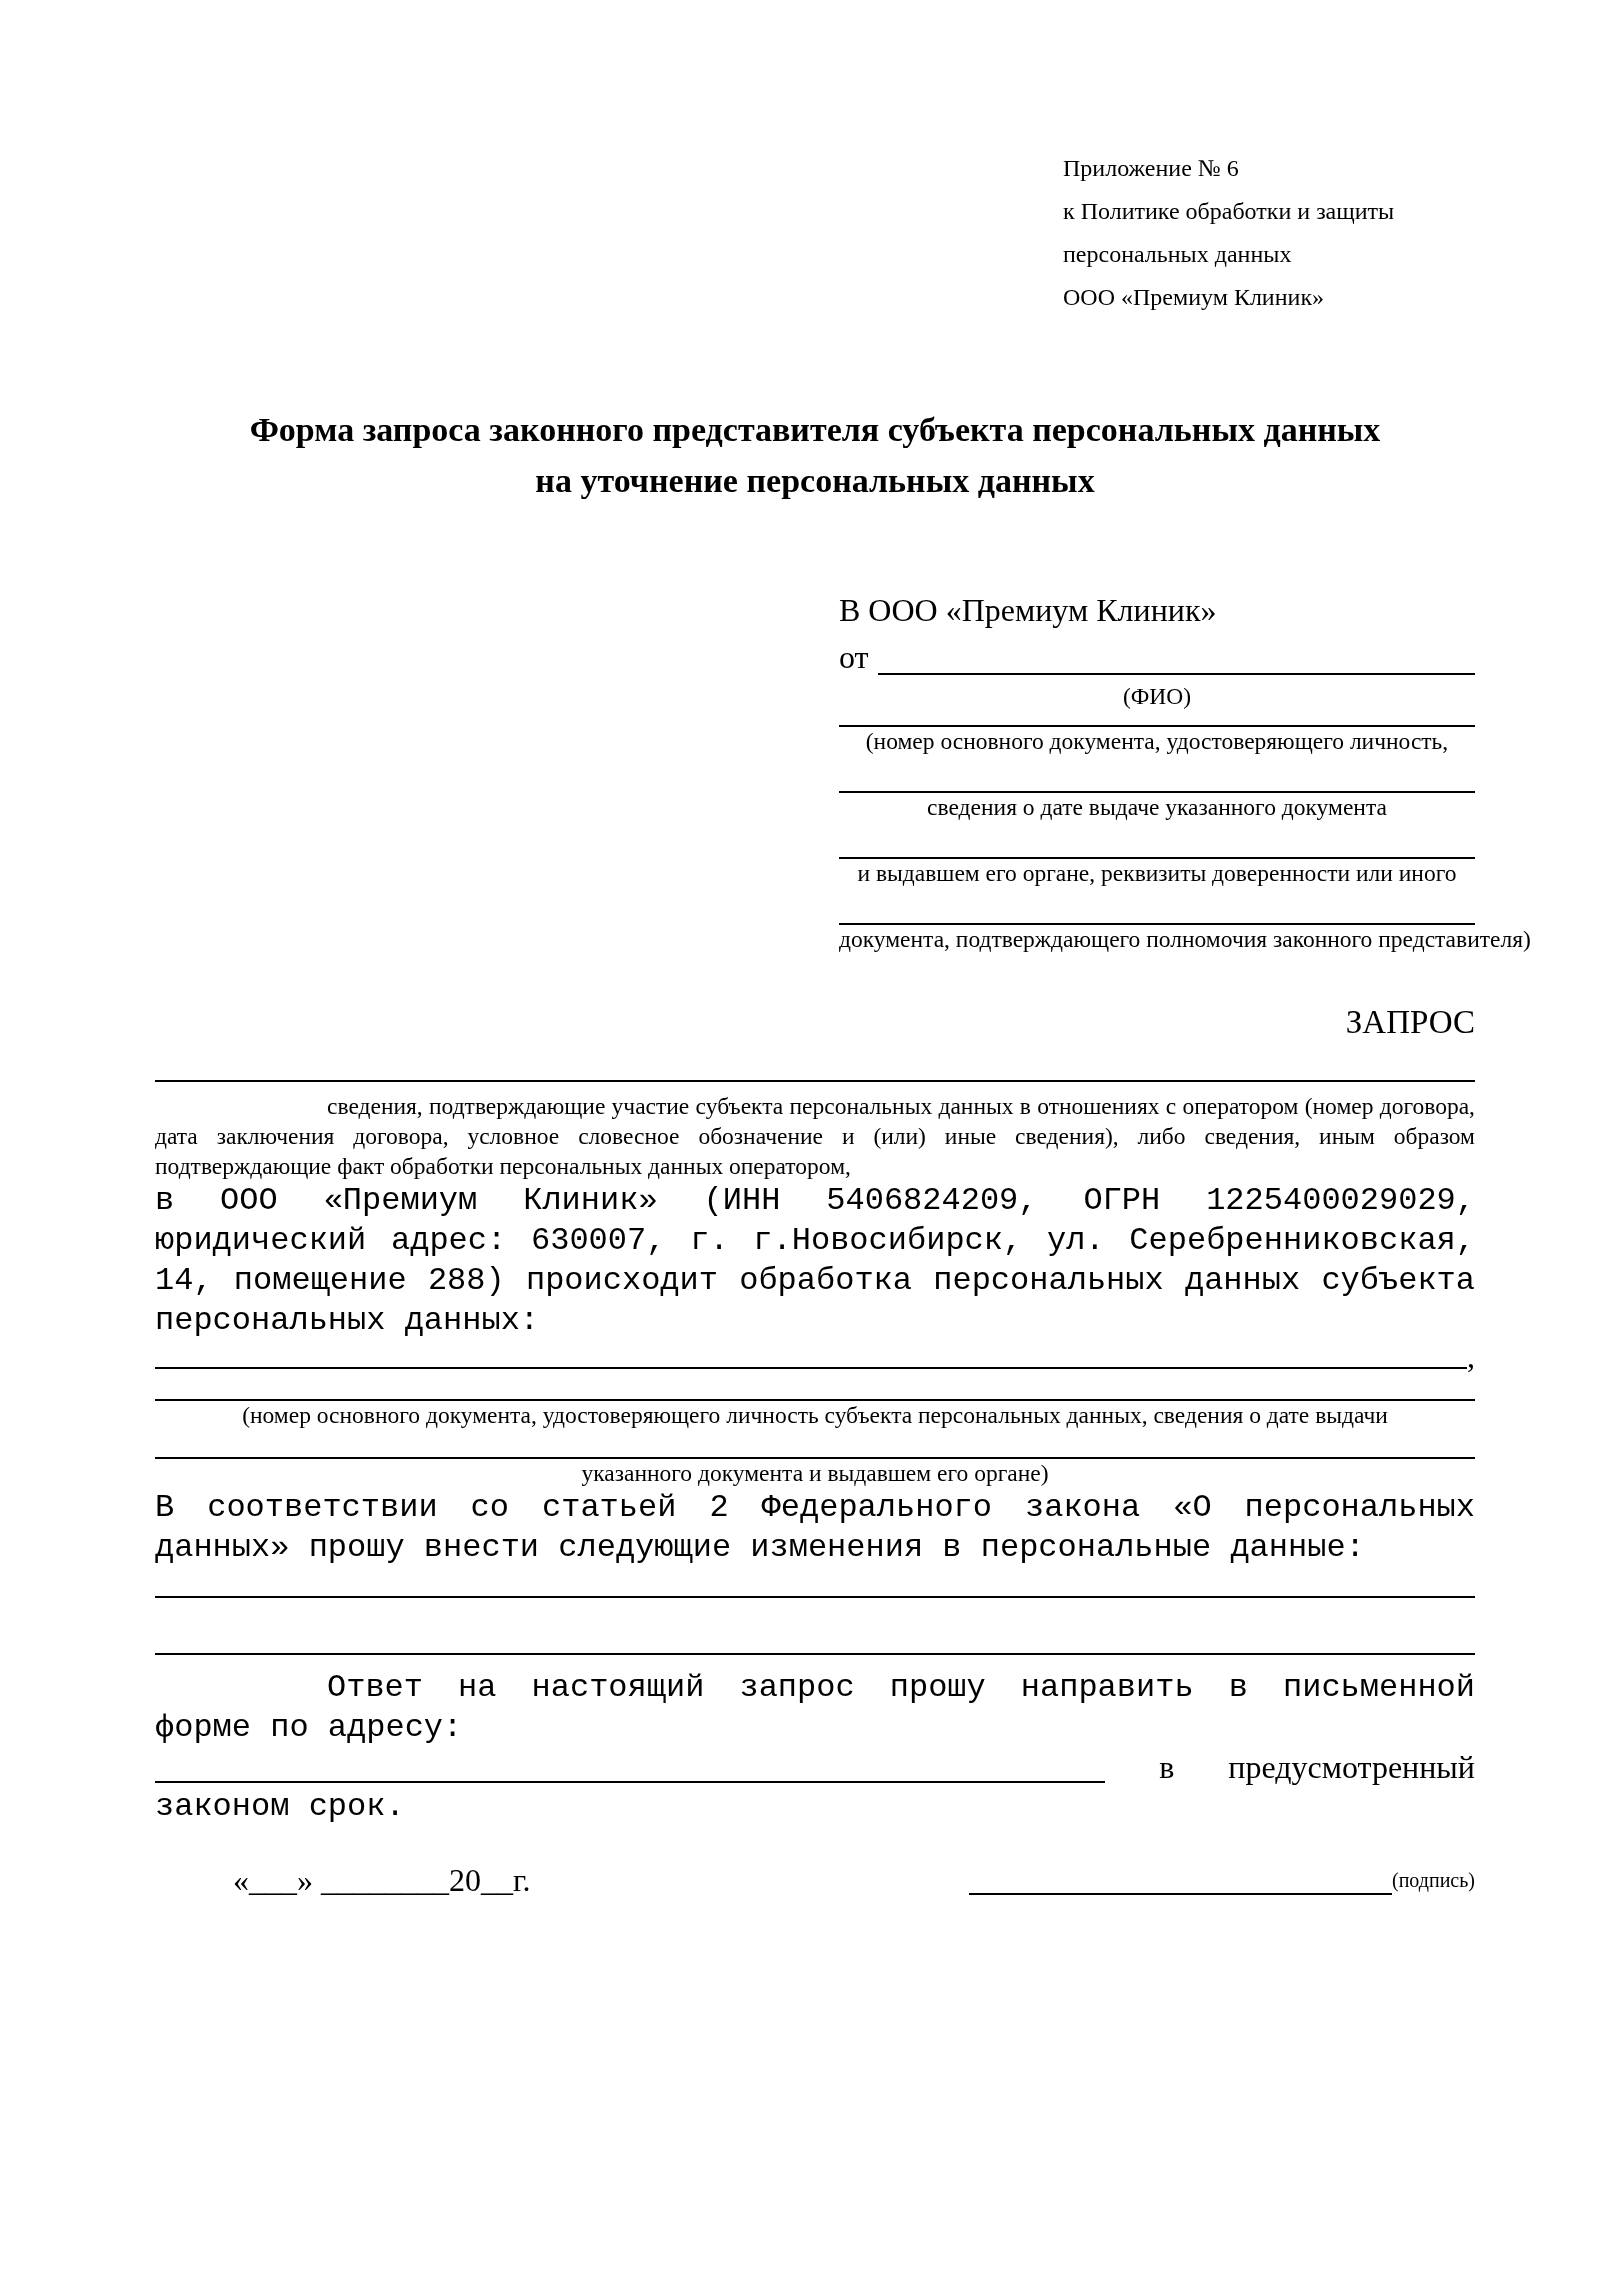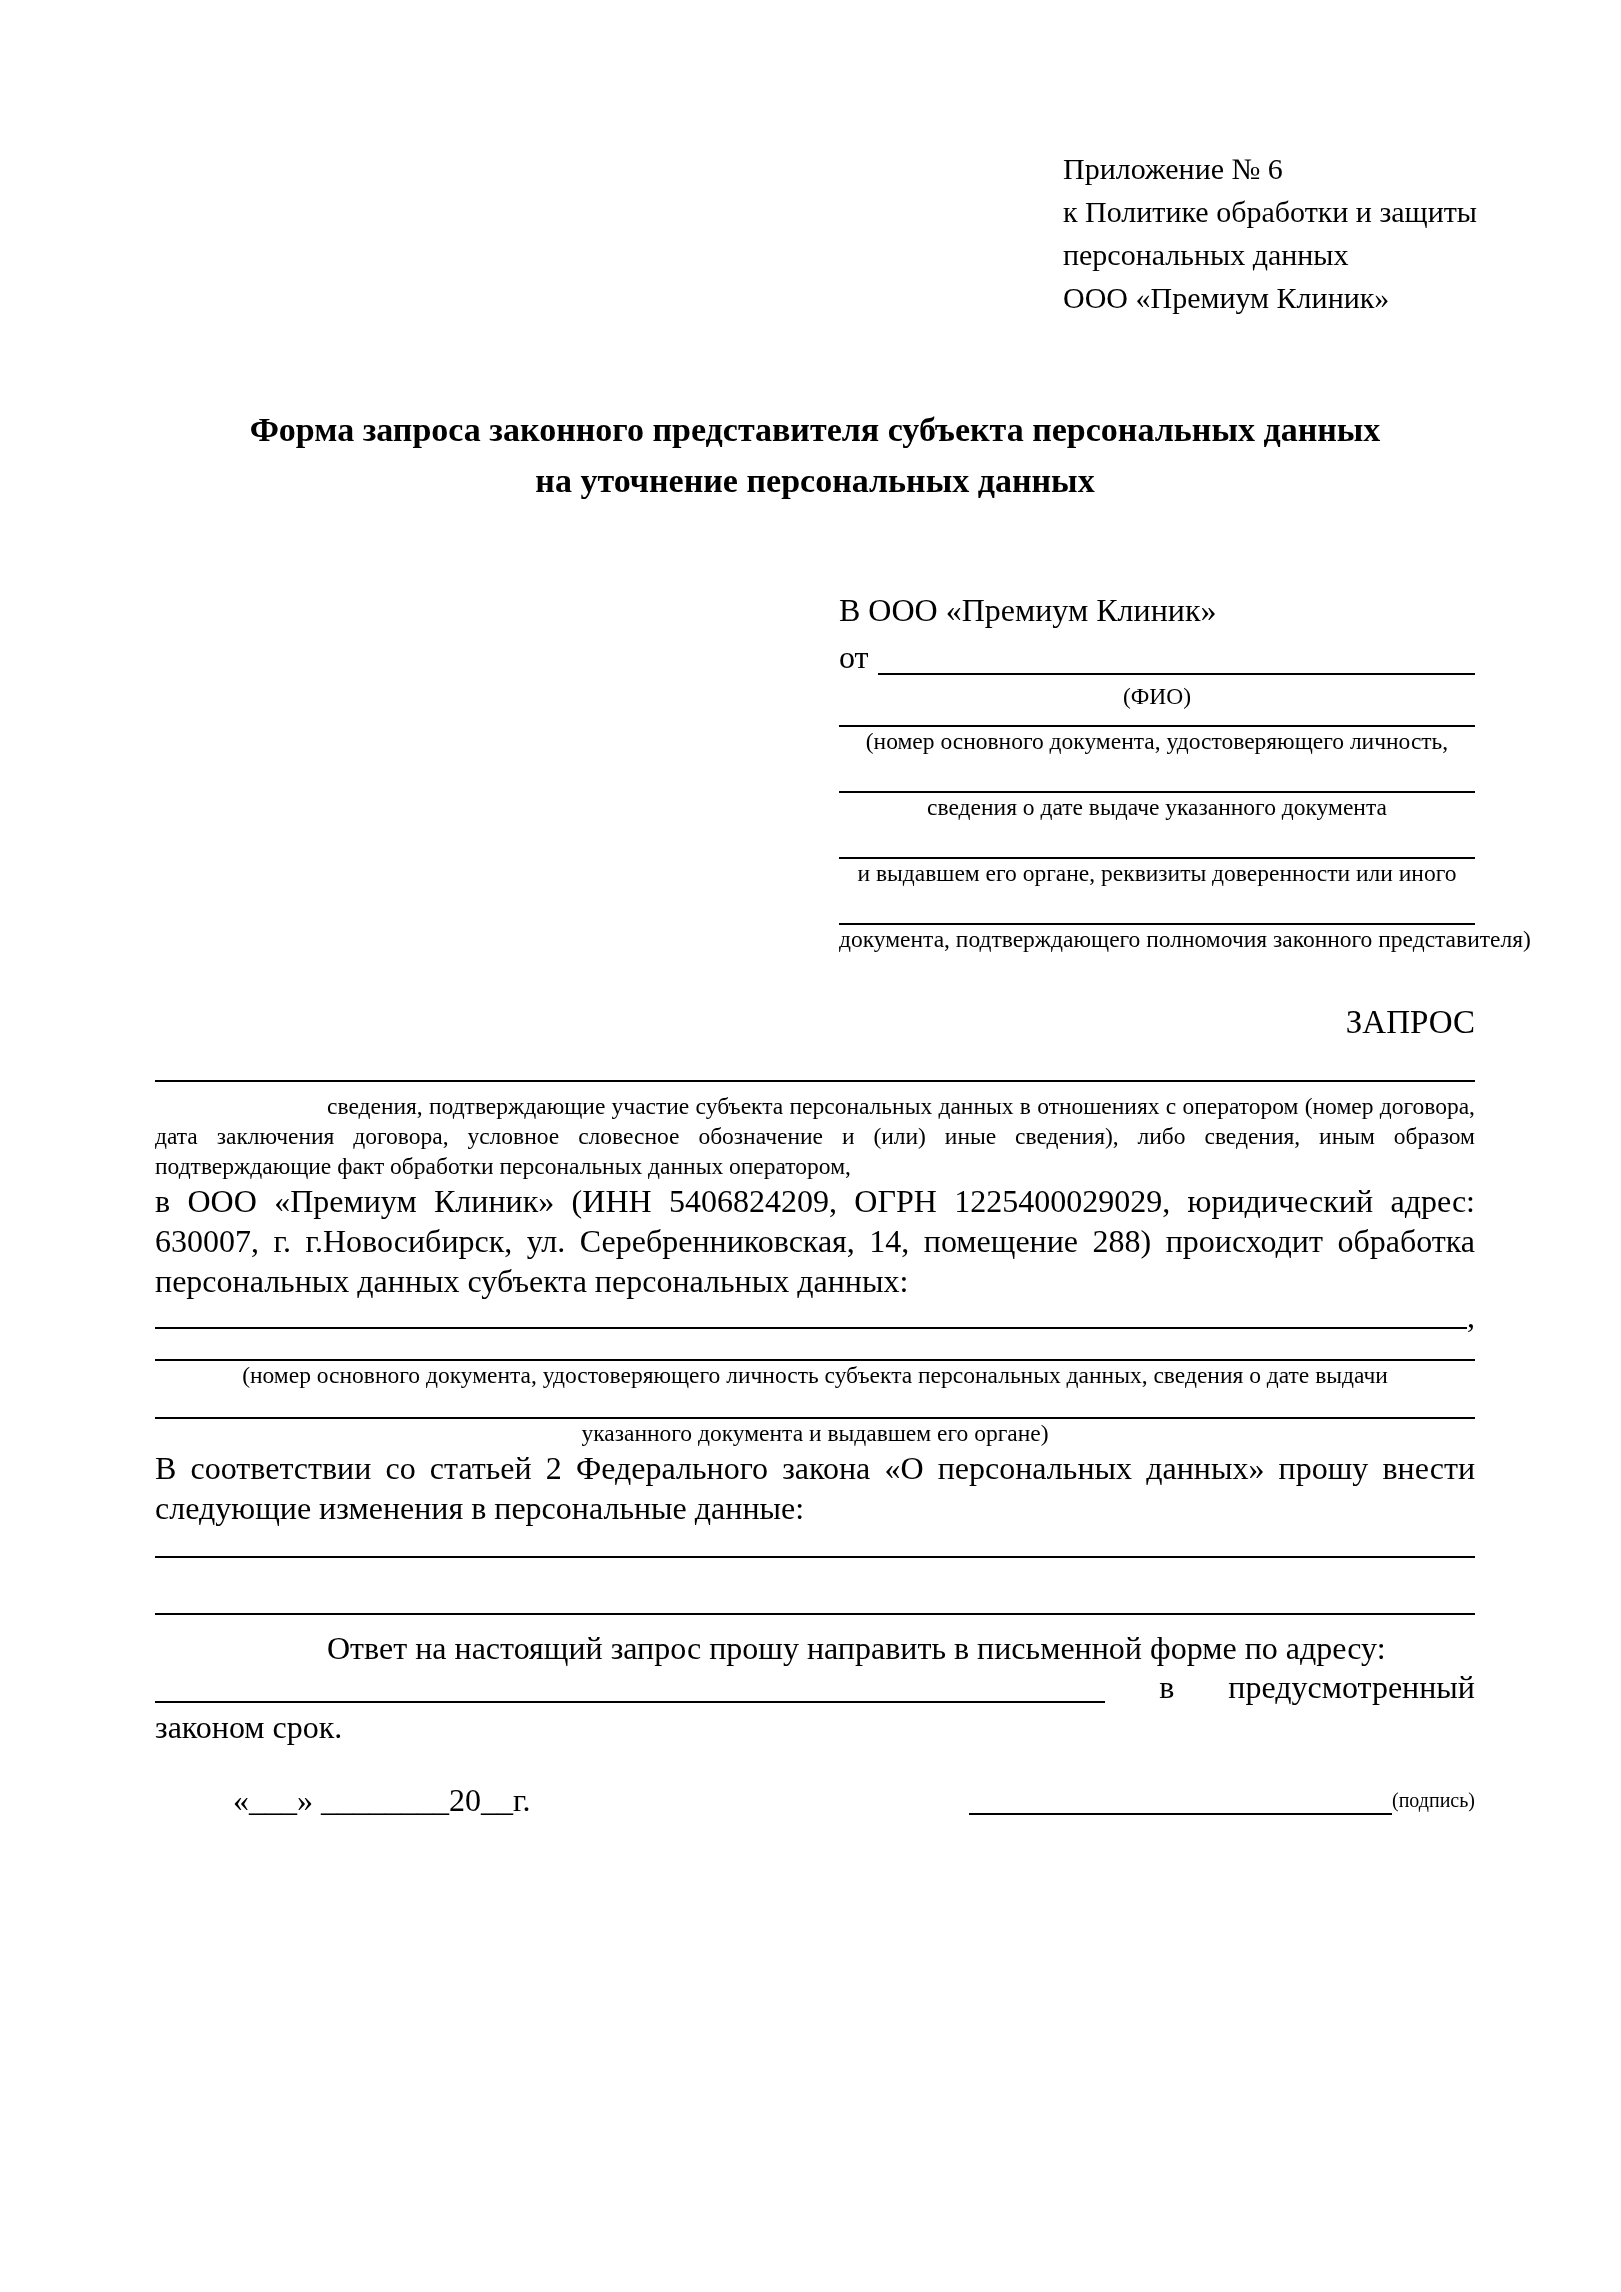--- a/index.html
+++ b/index.html
@@ -4,41 +4,41 @@
 <style>
   html,body{margin:0;padding:0;background:#ffffff;}
   .page{
     position:relative;
     width:1621px;height:2293px;
     background:#ffffff;color:#000;
     font-family:"Liberation Serif","DejaVu Serif",serif;
     overflow:hidden;
   }
   
-  .hdr{position:absolute;left:1063px;top:147px;font-size:30px;line-height:43px;}
+  .hdr{position:absolute;left:1063px;top:147px;font-size:24px;line-height:43px;}
   
   .title{position:absolute;left:155px;top:404px;width:1320px;
          text-align:center;font-weight:bold;font-size:34px;line-height:51px;}
   
   .addr{position:absolute;left:839px;top:588px;width:636px;font-size:32px;line-height:45px;}
   .row{display:flex;}
   .fill{flex:1;border-bottom:2.9px solid #000;margin-bottom:6.9px;}
   .from-row{height:49px;line-height:49px;}
   .from-row .pref{padding-right:9.8px;font-family:Liberation Serif, serif;}
   .cap{text-align:center;font-size:23.5px;line-height:29px;white-space:nowrap;}
   .blank{border-bottom:2.9px solid #000;}
   .addr .blank{height:35px;}
   .addr .blank.first{height:13.7px;}
   
   .main{position:absolute;left:155px;top:988px;width:1320px;font-size:32px;line-height:40px;}
   .zapros{text-align:right;font-size:33px;margin:13.7px 0 5.9px 0;}
   .accord-row{height:41px;line-height:41px;}
   .accord-row .pref{padding-left:172px;padding-right:11.8px;white-space:nowrap;}
   .small-print{font-size:23.5px;line-height:30px;text-align:justify;text-indent:172px;margin-top:2px;}
-  .body{margin:0;text-align:justify;}
+  .body{margin:0;text-align:justify;font-family:Liberation Mono, monospace;}
   .comma-row{line-height:31px;height:31px;}
   .comma-row .fill{margin-bottom:2.9px;}
   .main .gap-s{height:27.4px;}
   .main .gap-m{height:55px;}
   .indent{text-indent:172px;}
   .answer-row{height:39px;line-height:39px;justify-content:space-between;}
   .answer-row .addr-fill{flex:0 0 72%;border-bottom:2.9px solid #000;margin-bottom:4.9px;}
   .answer-row .w{white-space:nowrap;}
   .bottom-row{display:flex;justify-content:space-between;align-items:flex-end;margin-top:33px;line-height:41px;}
   .date{margin-left:78px;white-space:nowrap;}

